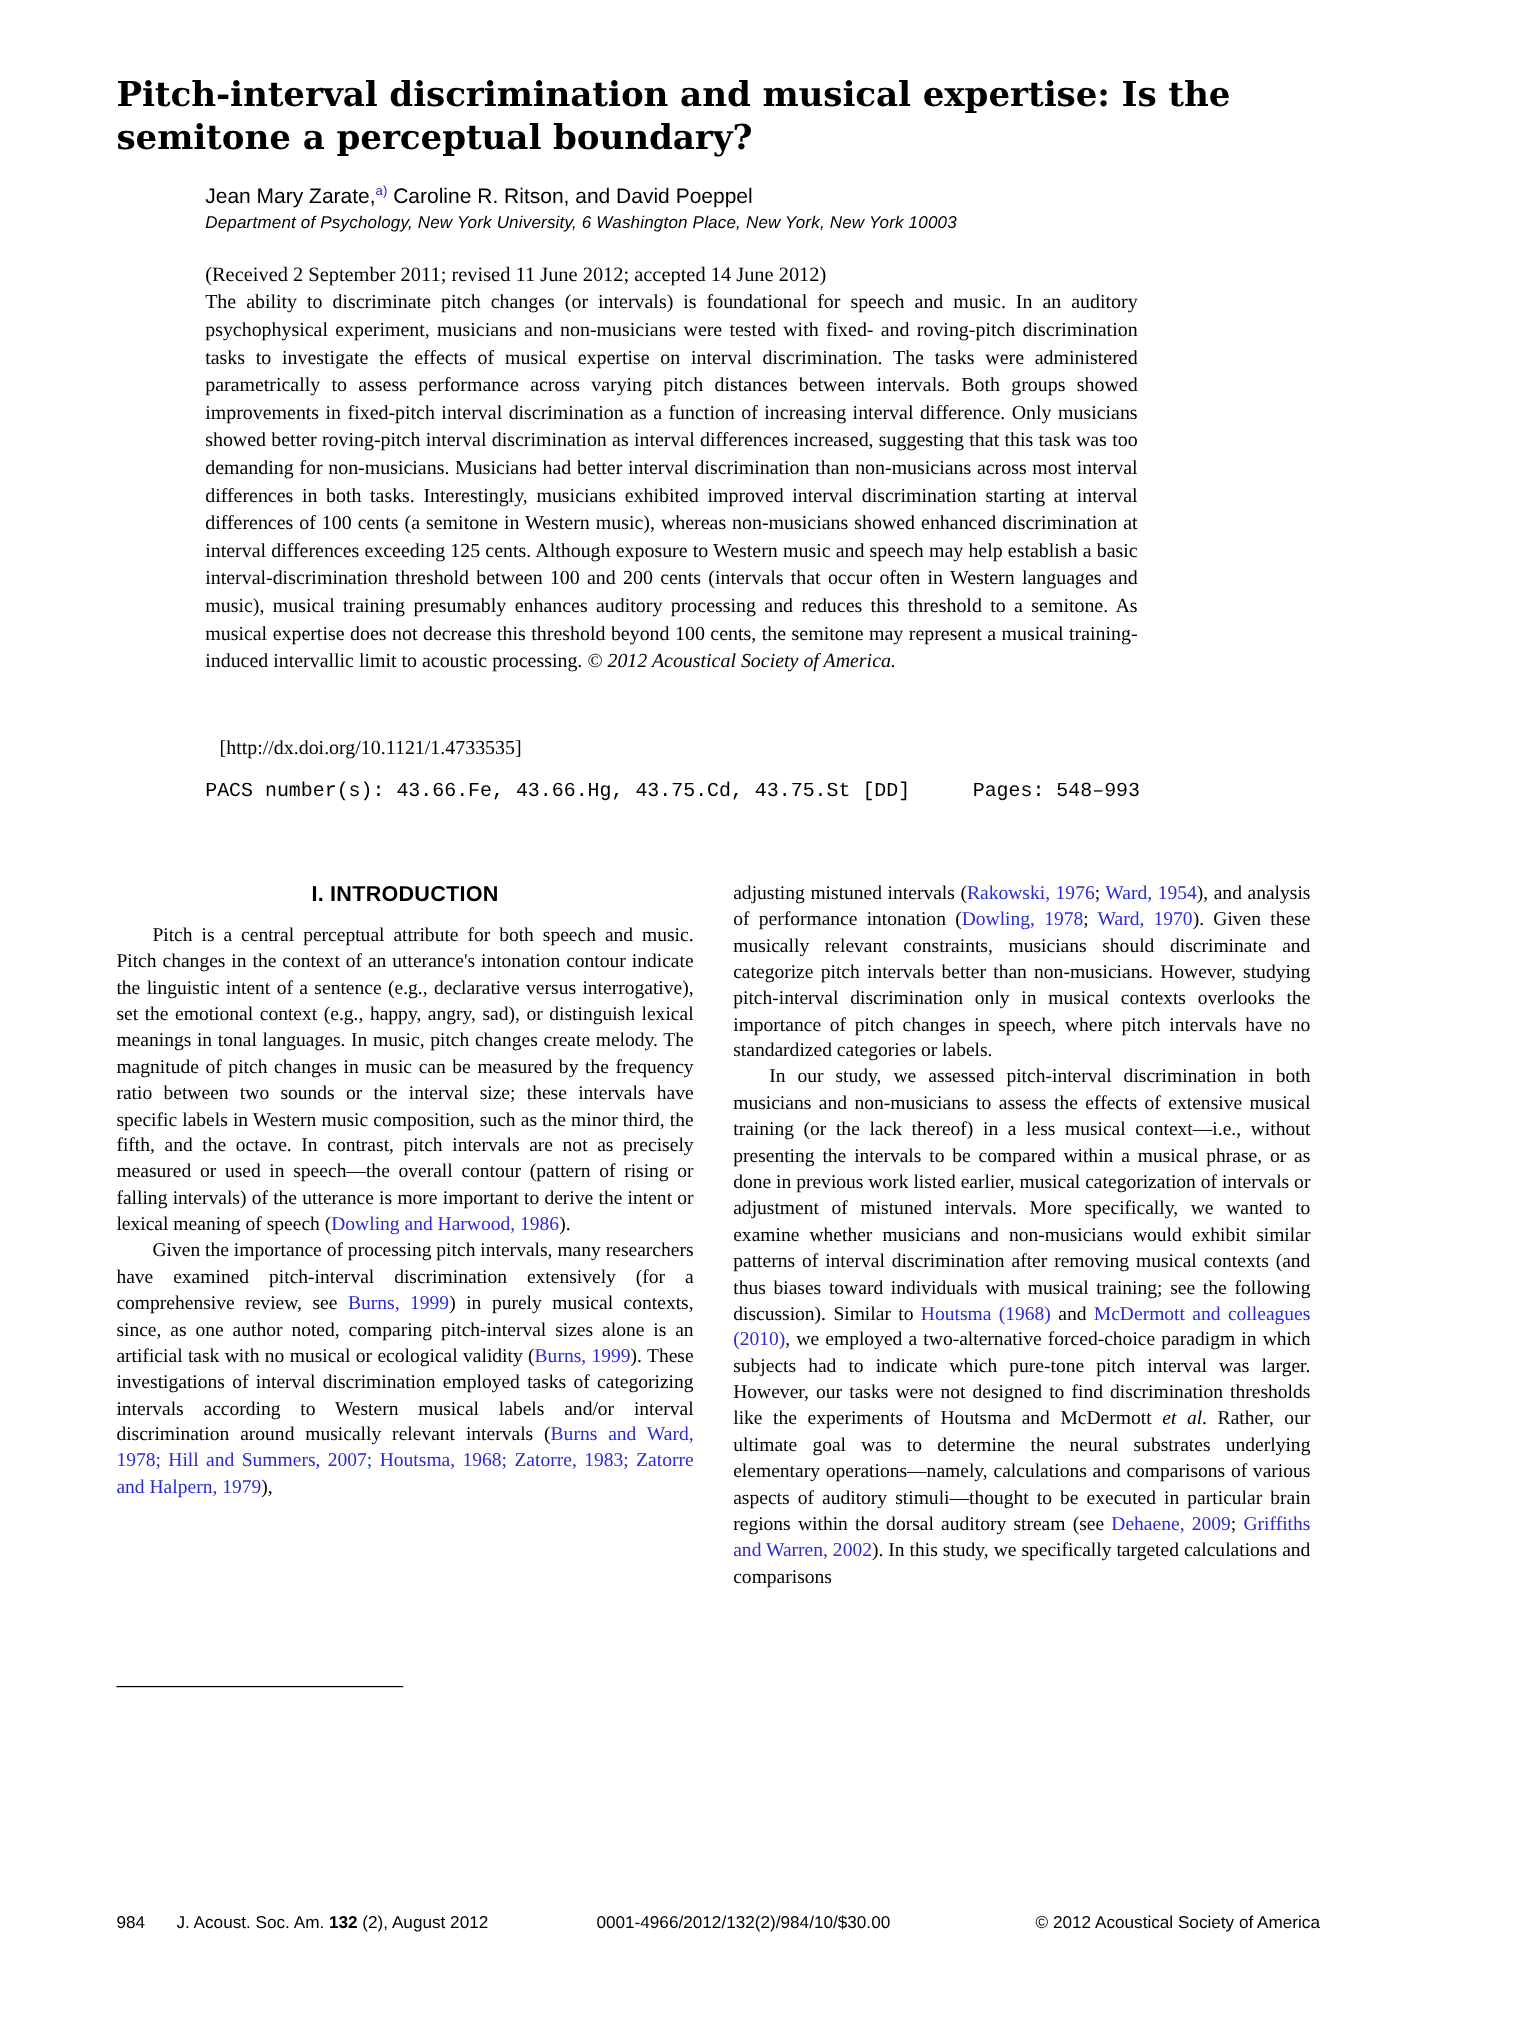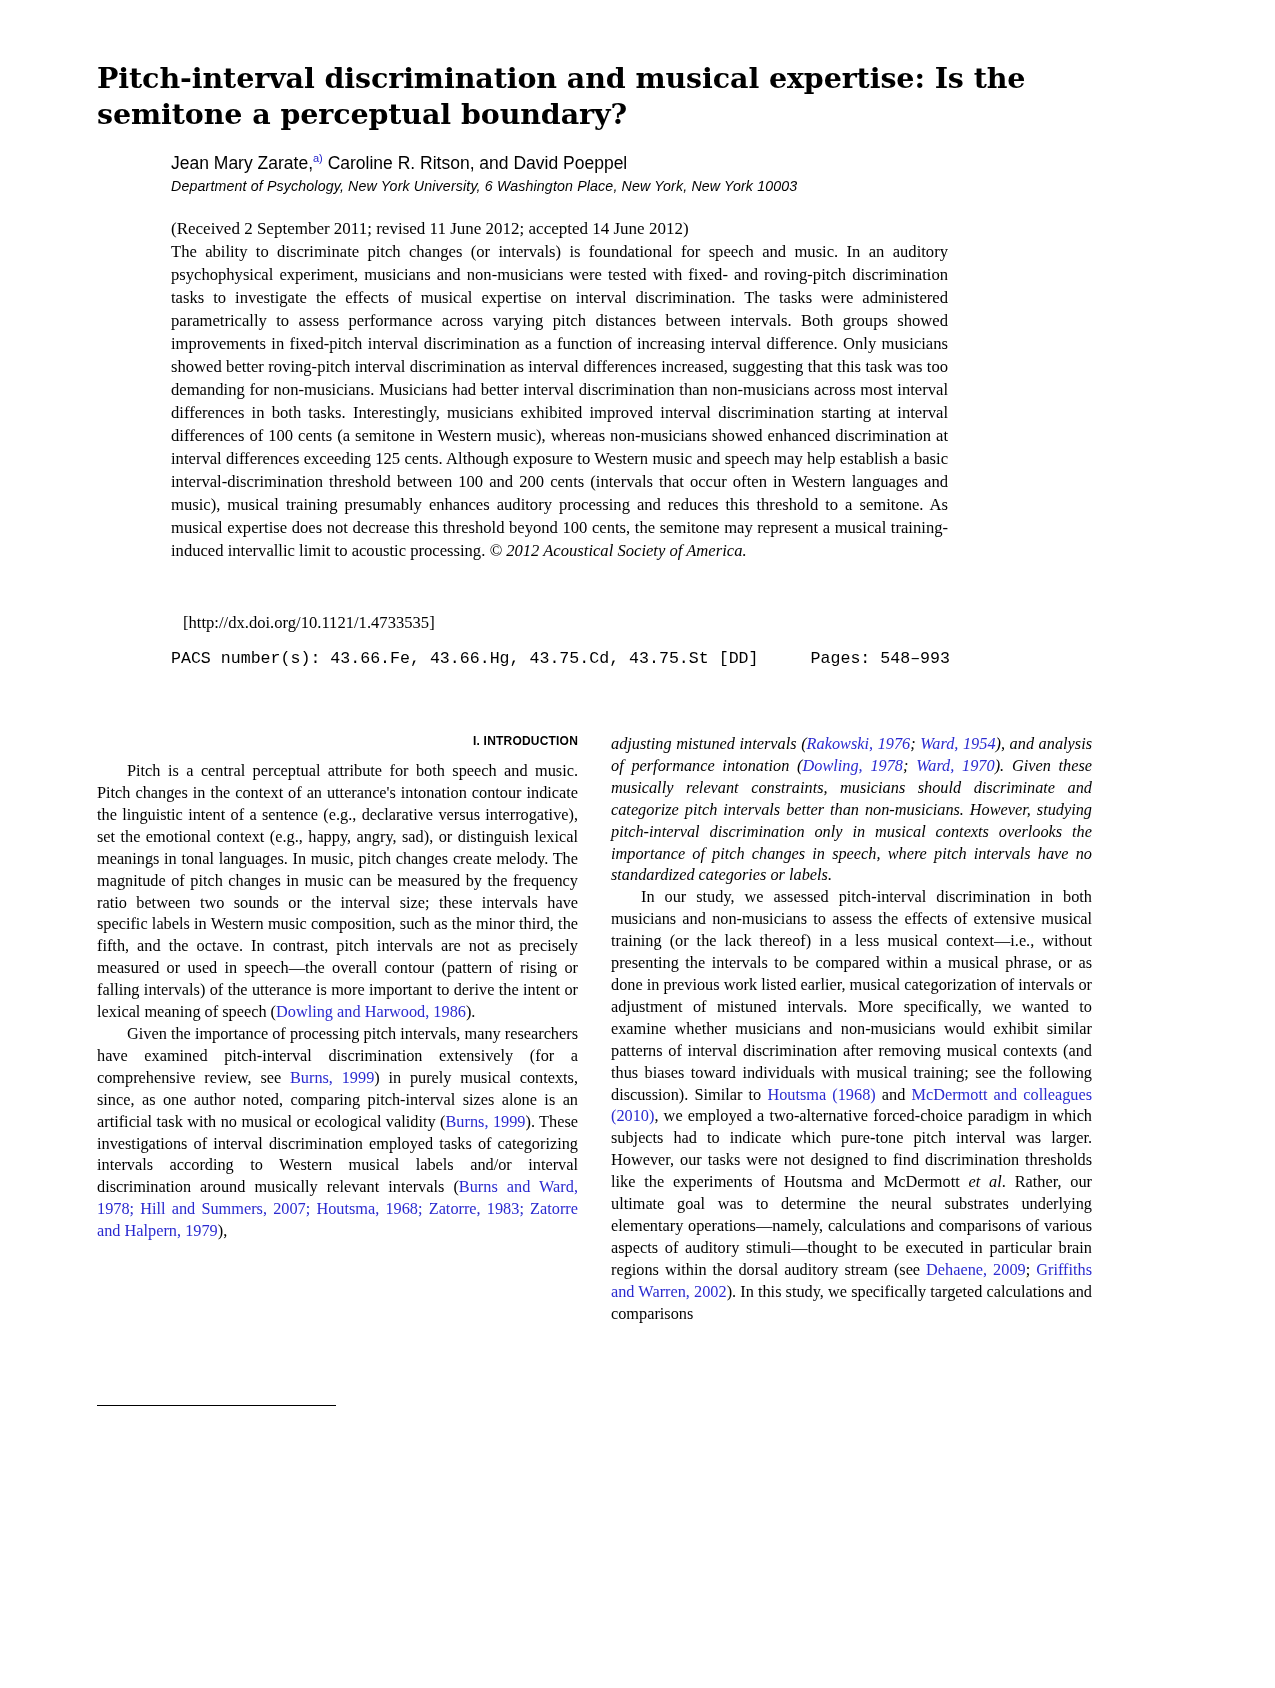--- a/index.html
+++ b/index.html
@@ -118,30 +118,30 @@
     line-height: 1.345;
     text-align: justify;
     text-justify: inter-word;
   }
   .col-left  { left: 97px; }
   .col-right { left: 611px; }
 
   .section-head {
     font-family: "Liberation Sans", "DejaVu Sans", sans-serif;
     font-weight: bold;
-    font-size: 12px;
+    font-size: 18px;
     letter-spacing: 0.2px;
-    text-align: right;
+    text-align: center;
     margin: 0 0 11px 0;
   }
   .col p {
     margin: 0;
     text-indent: 30px;
   }
-  .col p.noindent { text-indent: 0; font-style: italic; }
+  .col p.noindent { text-indent: 0; }
   .cite { color: #2a2ad0; }
 
   
   .footnote-rule {
     position: absolute;
     left: 97px;
     top: 1405px;
     width: 239px;
     height: 0;
     border-top: 1.4px solid #000;
@@ -208,14 +208,20 @@
     <p><span>Given the importance of processing pitch intervals, many researchers have examined pitch-interval discrimination extensively (for a comprehensive review, see </span><span class="cite">Burns, 1999</span><span>) in purely musical contexts, since, as one author noted, comparing pitch-interval sizes alone is an artificial task with no musical or ecological validity (</span><span class="cite">Burns, 1999</span><span>). These investigations of interval discrimination employed tasks of categorizing intervals according to Western musical labels and/or interval discrimination around musically relevant intervals (</span><span class="cite">Burns and Ward, 1978; Hill and Summers, 2007; Houtsma, 1968; Zatorre, 1983; Zatorre and Halpern, 1979</span><span>),</span></p>
   </div>
 
   <div class="col col-right">
     <p class="noindent"><span>adjusting mistuned intervals (</span><span class="cite">Rakowski, 1976</span><span>; </span><span class="cite">Ward, 1954</span><span>), and analysis of performance intonation (</span><span class="cite">Dowling, 1978</span><span>; </span><span class="cite">Ward, 1970</span><span>). Given these musically relevant constraints, musicians should discriminate and categorize pitch intervals better than non-musicians. However, studying pitch-interval discrimination only in musical contexts overlooks the importance of pitch changes in speech, where pitch intervals have no standardized categories or labels.</span></p>
     <p><span>In our study, we assessed pitch-interval discrimination in both musicians and non-musicians to assess the effects of extensive musical training (or the lack thereof) in a less musical context—i.e., without presenting the intervals to be compared within a musical phrase, or as done in previous work listed earlier, musical categorization of intervals or adjustment of mistuned intervals. More specifically, we wanted to examine whether musicians and non-musicians would exhibit similar patterns of interval discrimination after removing musical contexts (and thus biases toward individuals with musical training; see the following discussion). Similar to </span><span class="cite">Houtsma (1968)</span><span> and </span><span class="cite">McDermott and colleagues (2010)</span><span>, we employed a two-alternative forced-choice paradigm in which subjects had to indicate which pure-tone pitch interval was larger. However, our tasks were not designed to find discrimination thresholds like the experiments of Houtsma and McDermott </span><i>et al</i><span>. Rather, our ultimate goal was to determine the neural substrates underlying elementary operations—namely, calculations and comparisons of various aspects of auditory stimuli—thought to be executed in particular brain regions within the dorsal auditory stream (see </span><span class="cite">Dehaene, 2009</span><span>; </span><span class="cite">Griffiths and Warren, 2002</span><span>). In this study, we specifically targeted calculations and comparisons</span></p>
   </div>
 
   <div class="footnote-rule"></div>
 
+  <div class="page-footer">
+    <span class="pf-pagenum">984</span>
+    <span class="pf-journal"><span>J. Acoust. Soc. Am. </span><b>132</b><span> (2), August 2012</span></span>
+    <span class="pf-code">0001-4966/2012/132(2)/984/10/$30.00</span>
+    <span class="pf-copy">© 2012 Acoustical Society of America</span>
+  </div>
 
 </div>
 
 </body></html>

